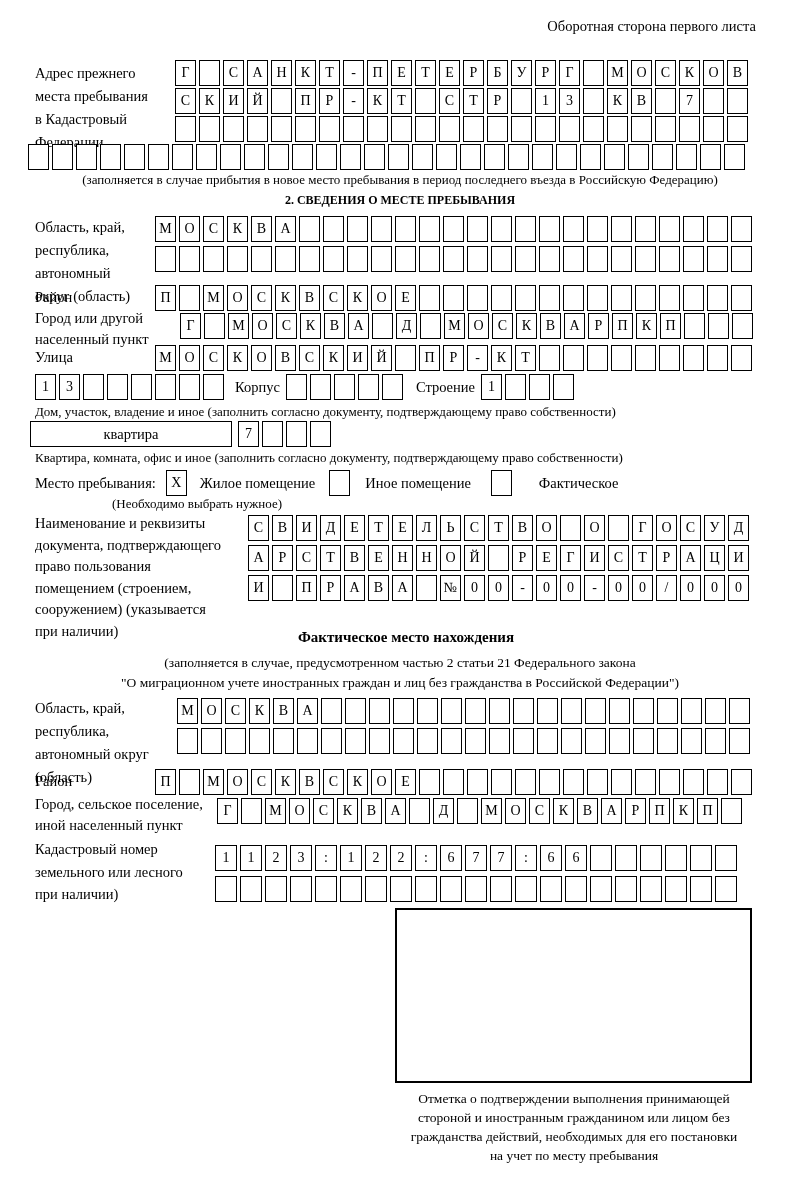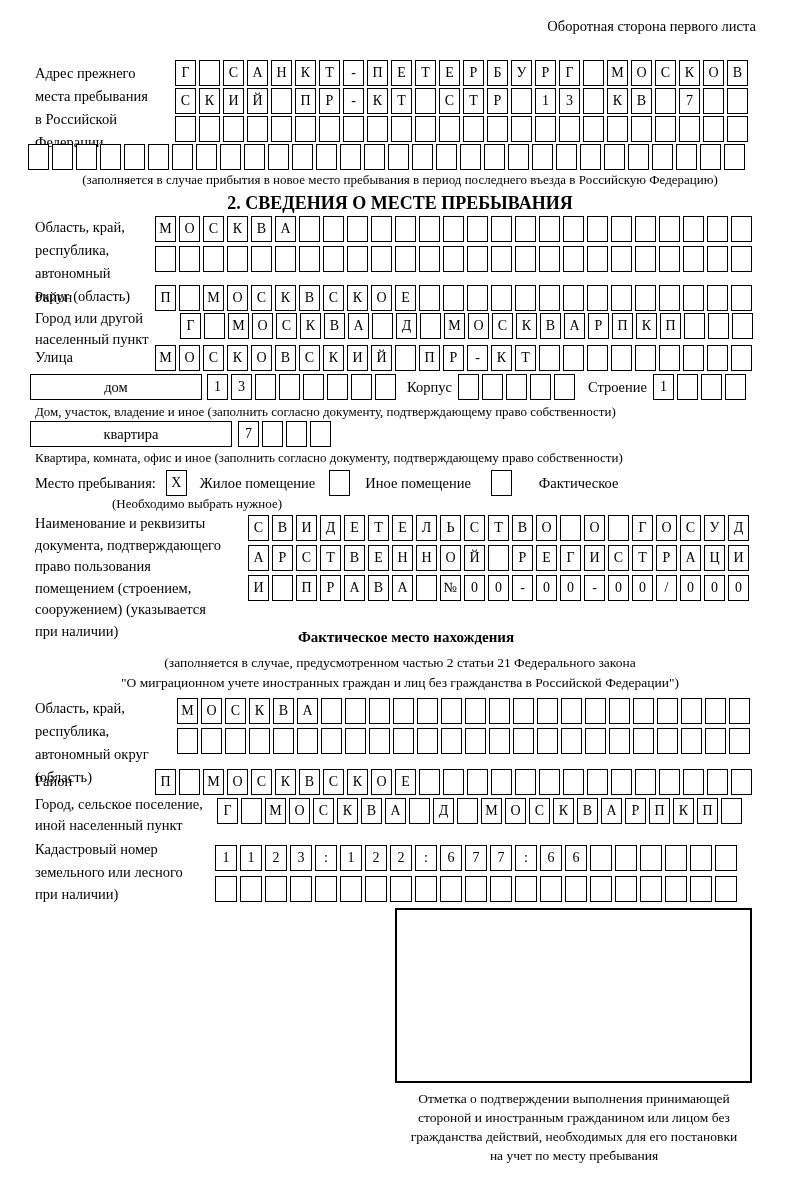--- a/index.html
+++ b/index.html
@@ -23,21 +23,21 @@
     border: 1.9px solid #000;
     margin-right: 3px;
     display: flex; align-items: center; justify-content: center;
     font-size: 14px;
     background: #fff;
   }
   .w22 .cell { width: 22px; }
   .colgap { display: flex; flex-direction: column; gap: 2px; }
   .colgap4 { display: flex; flex-direction: column; gap: 4px; }
   .colgap5 { display: flex; flex-direction: column; gap: 5px; }
-  .title { font-weight: bold; font-size: 18px; text-align: center; width: 100%; }
+  .title { font-weight: bold; font-size: 12px; text-align: center; width: 100%; }
   .center { text-align: center; width: 100%; }
   .widebox {
     flex: none;
     height: 26px;
     border: 1.9px solid #000;
     display: flex; align-items: center; justify-content: center;
     font-size: 14.5px;
     background: #fff;
   }
   .inline-label { font-size: 14.5px; white-space: nowrap; }
@@ -47,21 +47,21 @@
 </head>
 <body>
 
 <div class="page">
 
   <div class="abs" style="top:18px; left:0; right:44px; text-align:right; font-size:14.5px;">Оборотная сторона первого листа</div>
 
   <div class="abs label" style="top:62px; left:35px; width:140px;">
       <div>Адрес прежнего</div>
       <div>места пребывания</div>
-      <div>в Российской</div>
+      <div>в Кадастровый</div>
       <div>Федерации</div>
     </div>
   <div class="abs colgap" style="top:60px; left:175px;">
     <div class="boxrow">
         <span class="cell">Г</span>
         <span class="cell"></span>
         <span class="cell">С</span>
         <span class="cell">А</span>
         <span class="cell">Н</span>
         <span class="cell">К</span>
@@ -319,21 +319,20 @@
       <span class="cell"></span>
       <span class="cell"></span>
       <span class="cell"></span>
       <span class="cell"></span>
       <span class="cell"></span>
       <span class="cell"></span>
       <span class="cell"></span>
     </div>
 
   <div class="abs hrow" style="top:374px; left:30px;">
-    <div class="widebox" style="width:172px;">дом</div>
     <div class="boxrow" style="margin-left:5px;">
         <span class="cell">1</span>
         <span class="cell">3</span>
         <span class="cell"></span>
         <span class="cell"></span>
         <span class="cell"></span>
         <span class="cell"></span>
         <span class="cell"></span>
         <span class="cell"></span>
       </div>

